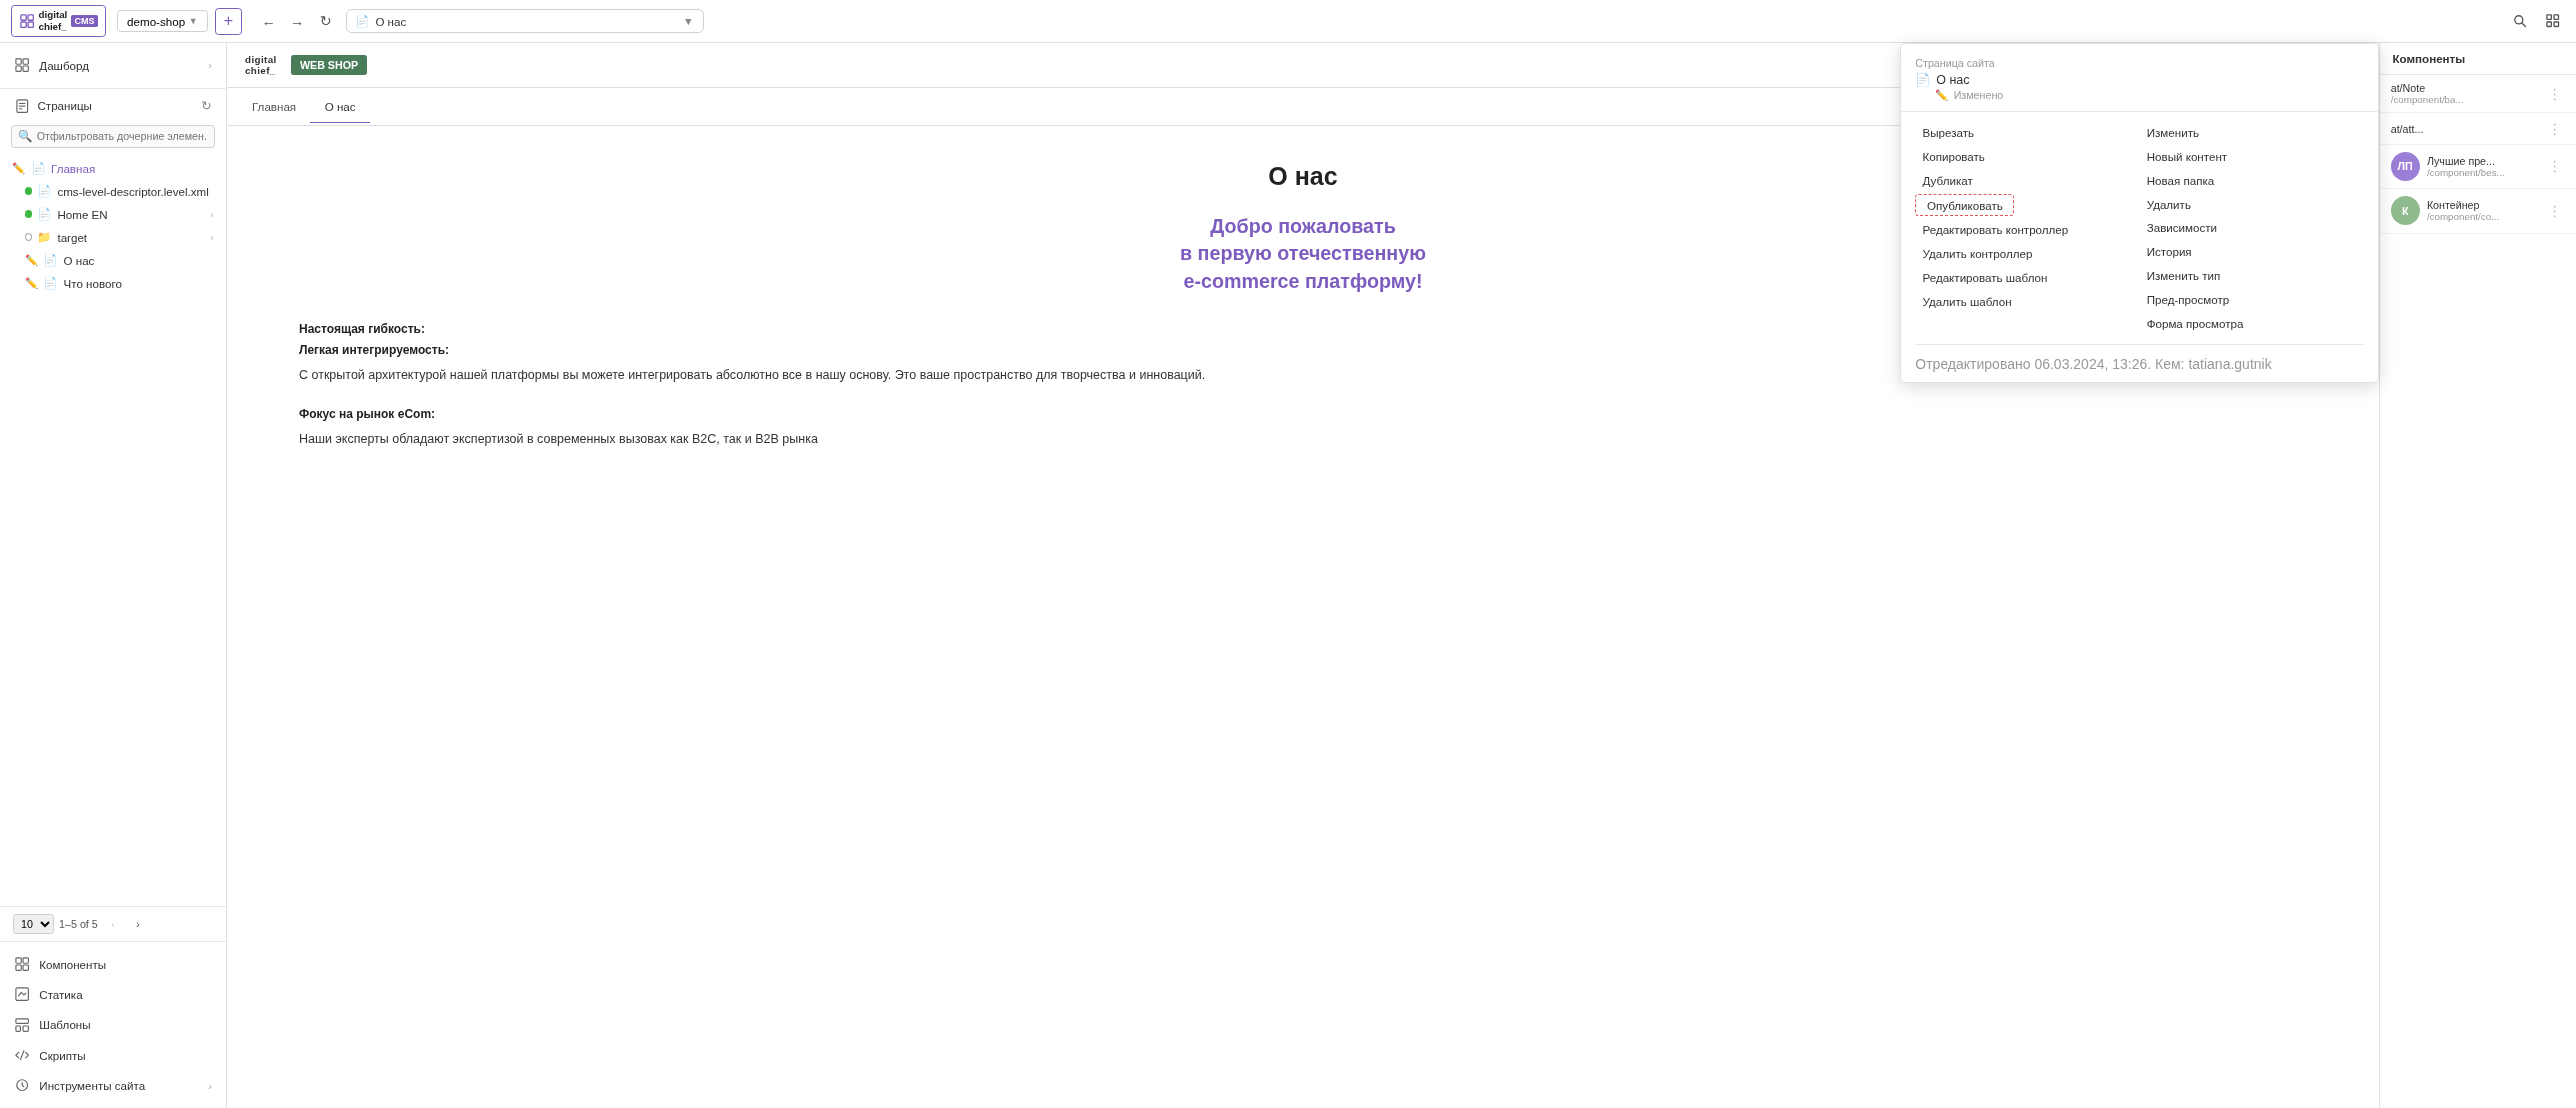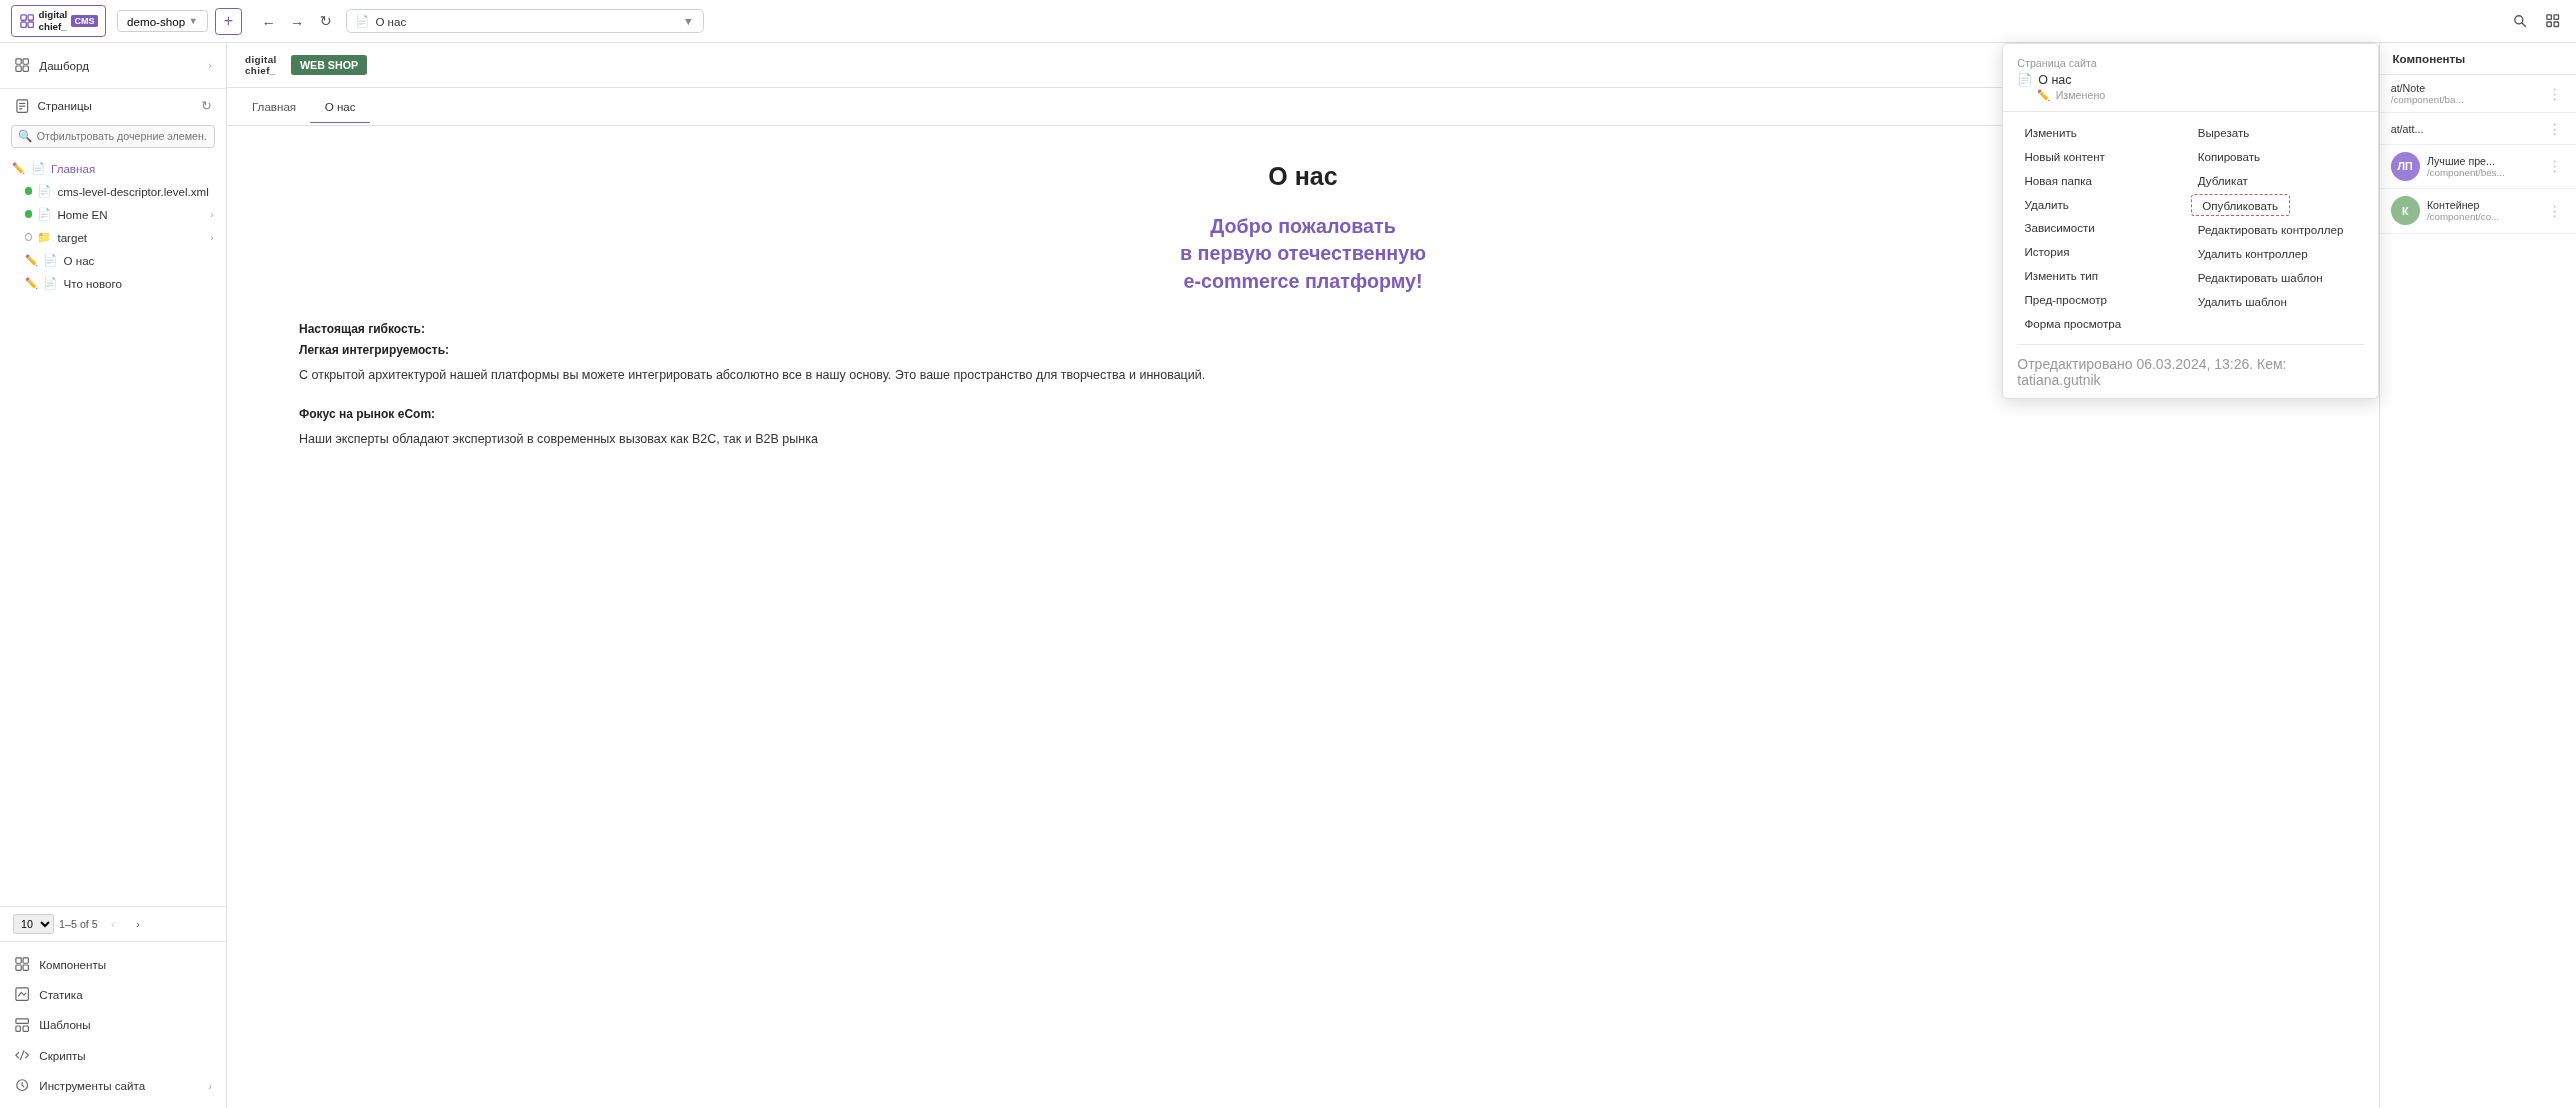--- a/index.html
+++ b/index.html
@@ -170,21 +170,21 @@
       font-size: 10.7px; font-weight: 700; color: #fff; flex-shrink: 0;
     }
     .rp-info { flex: 1; overflow: hidden; }
     .rp-name { font-size: 10.7px; font-weight: 500; color: #333; white-space: nowrap; overflow: hidden; text-overflow: ellipsis; }
     .rp-path { font-size: 9.8px; color: #999; white-space: nowrap; overflow: hidden; text-overflow: ellipsis; }
     .rp-more { color: #bbb; cursor: pointer; font-size: 14.3px; padding: 0 3.6px; }
 
     
     .context-menu {
       position: absolute; top: 43px; right: 197px;
-      width: 377px; background: #fff;
+      width: 479px; background: #fff;
       border: 0.9px solid #e0e0e0; border-radius: 5.4px;
       box-shadow: 0 3.6px 18px rgba(0,0,0,0.15);
       z-index: 100; padding-bottom: 10.7px;
     }
     .cm-header { padding: 12.5px 14.3px 7.2px; border-bottom: 0.9px solid #e8e8e8; margin-bottom: 3.6px; }
     .cm-header-title { font-size: 10.7px; color: #999; font-weight: 500; margin-bottom: 3.6px; }
     .cm-header-item { display: flex; align-items: center; gap: 5.4px; font-size: 12.5px; color: #333; margin-bottom: 1.8px; }
     .cm-status { font-size: 10.7px; color: #999; margin-left: 19.7px; }
     .cm-grid {
       display: grid; grid-template-columns: 1fr 1fr;
@@ -474,39 +474,39 @@
     </div>
     <div class="cm-header-item cm-status">
       <span>✏️</span>
       <span>Изменено</span>
     </div>
   </div>
 
   <div class="cm-grid">
 
     <div>
+      <div class="cm-item">Вырезать</div>
+      <div class="cm-item">Копировать</div>
+      <div class="cm-item">Дубликат</div>
+      <div class="cm-publish">Опубликовать</div>
+      <div class="cm-item">Редактировать контроллер</div>
+      <div class="cm-item">Удалить контроллер</div>
+      <div class="cm-item">Редактировать шаблон</div>
+      <div class="cm-item">Удалить шаблон</div>
+    </div>
+
+    <div>
       <div class="cm-item">Изменить</div>
       <div class="cm-item">Новый контент</div>
       <div class="cm-item">Новая папка</div>
       <div class="cm-item">Удалить</div>
       <div class="cm-item">Зависимости</div>
       <div class="cm-item">История</div>
       <div class="cm-item">Изменить тип</div>
       <div class="cm-item">Пред-просмотр</div>
       <div class="cm-item">Форма просмотра</div>
     </div>
-
-    <div>
-      <div class="cm-item">Вырезать</div>
-      <div class="cm-item">Копировать</div>
-      <div class="cm-item">Дубликат</div>
-      <div class="cm-publish">Опубликовать</div>
-      <div class="cm-item">Редактировать контроллер</div>
-      <div class="cm-item">Удалить контроллер</div>
-      <div class="cm-item">Редактировать шаблон</div>
-      <div class="cm-item">Удалить шаблон</div>
-    </div>
   </div>
 
   <div class="cm-divider"></div>
   <div class="cm-footer">Отредактировано 06.03.2024, 13:26. Кем: tatiana.gutnik</div>
 </div>
 
 
 </body></html>

